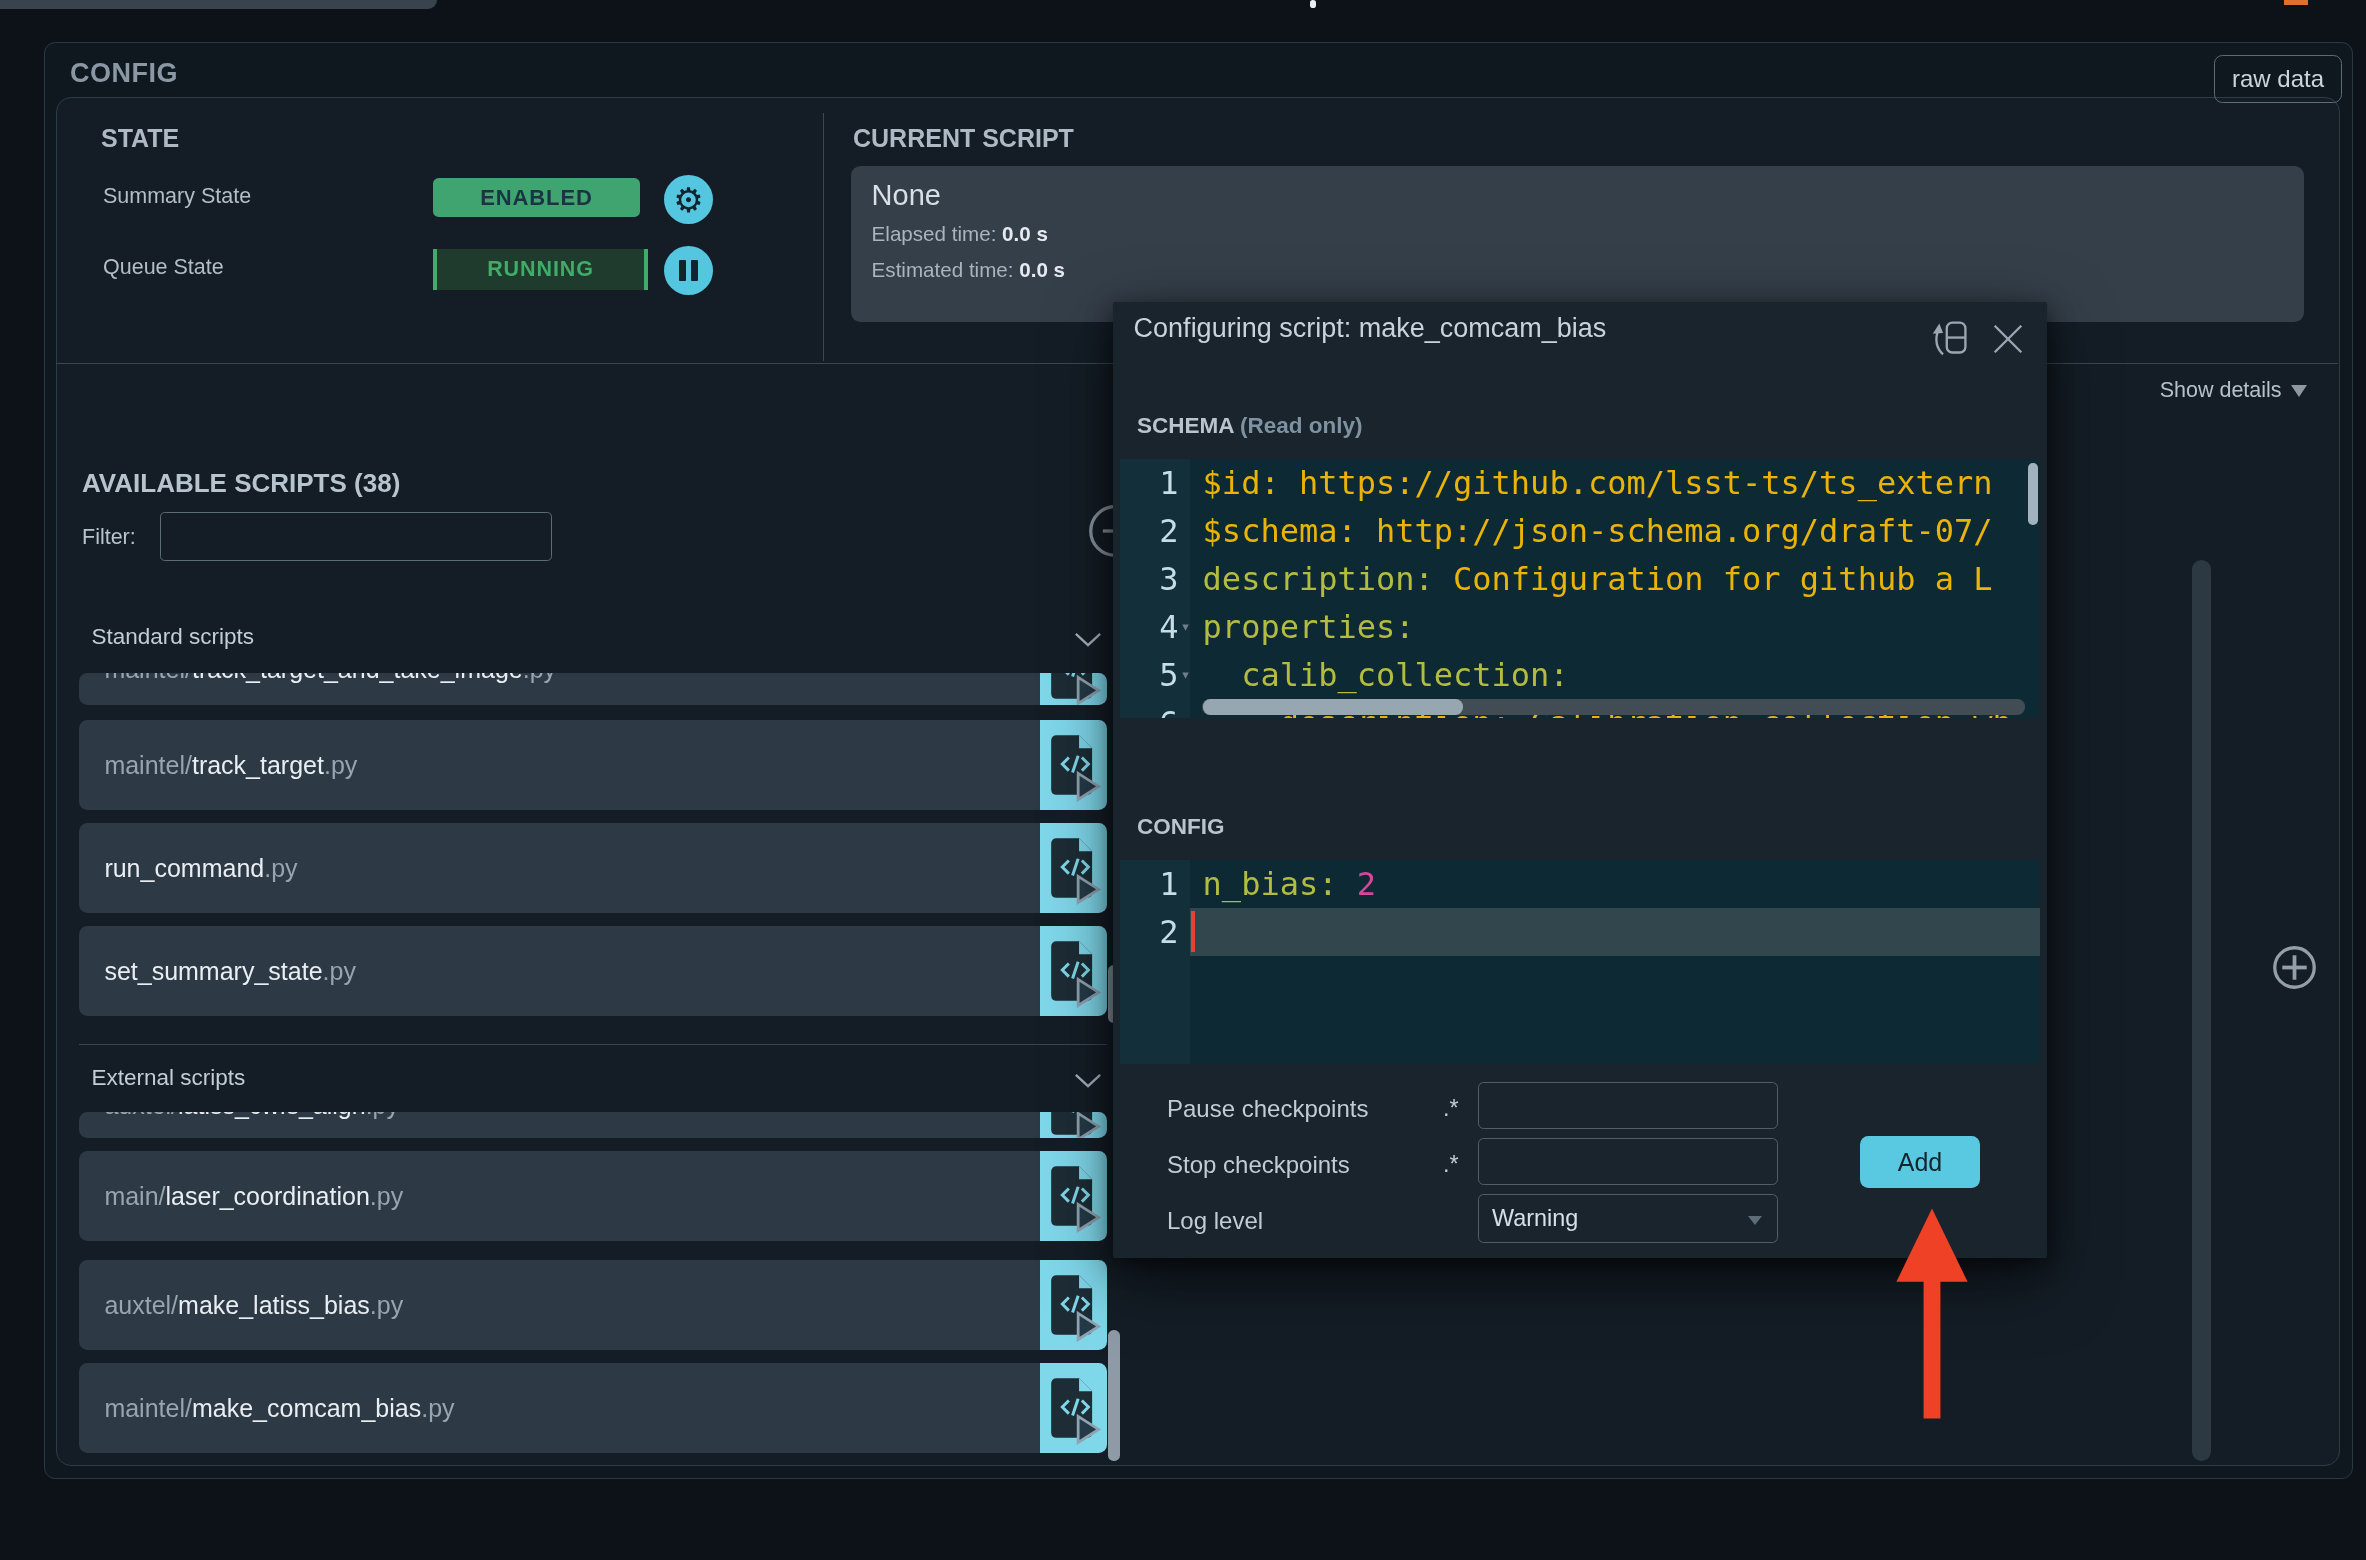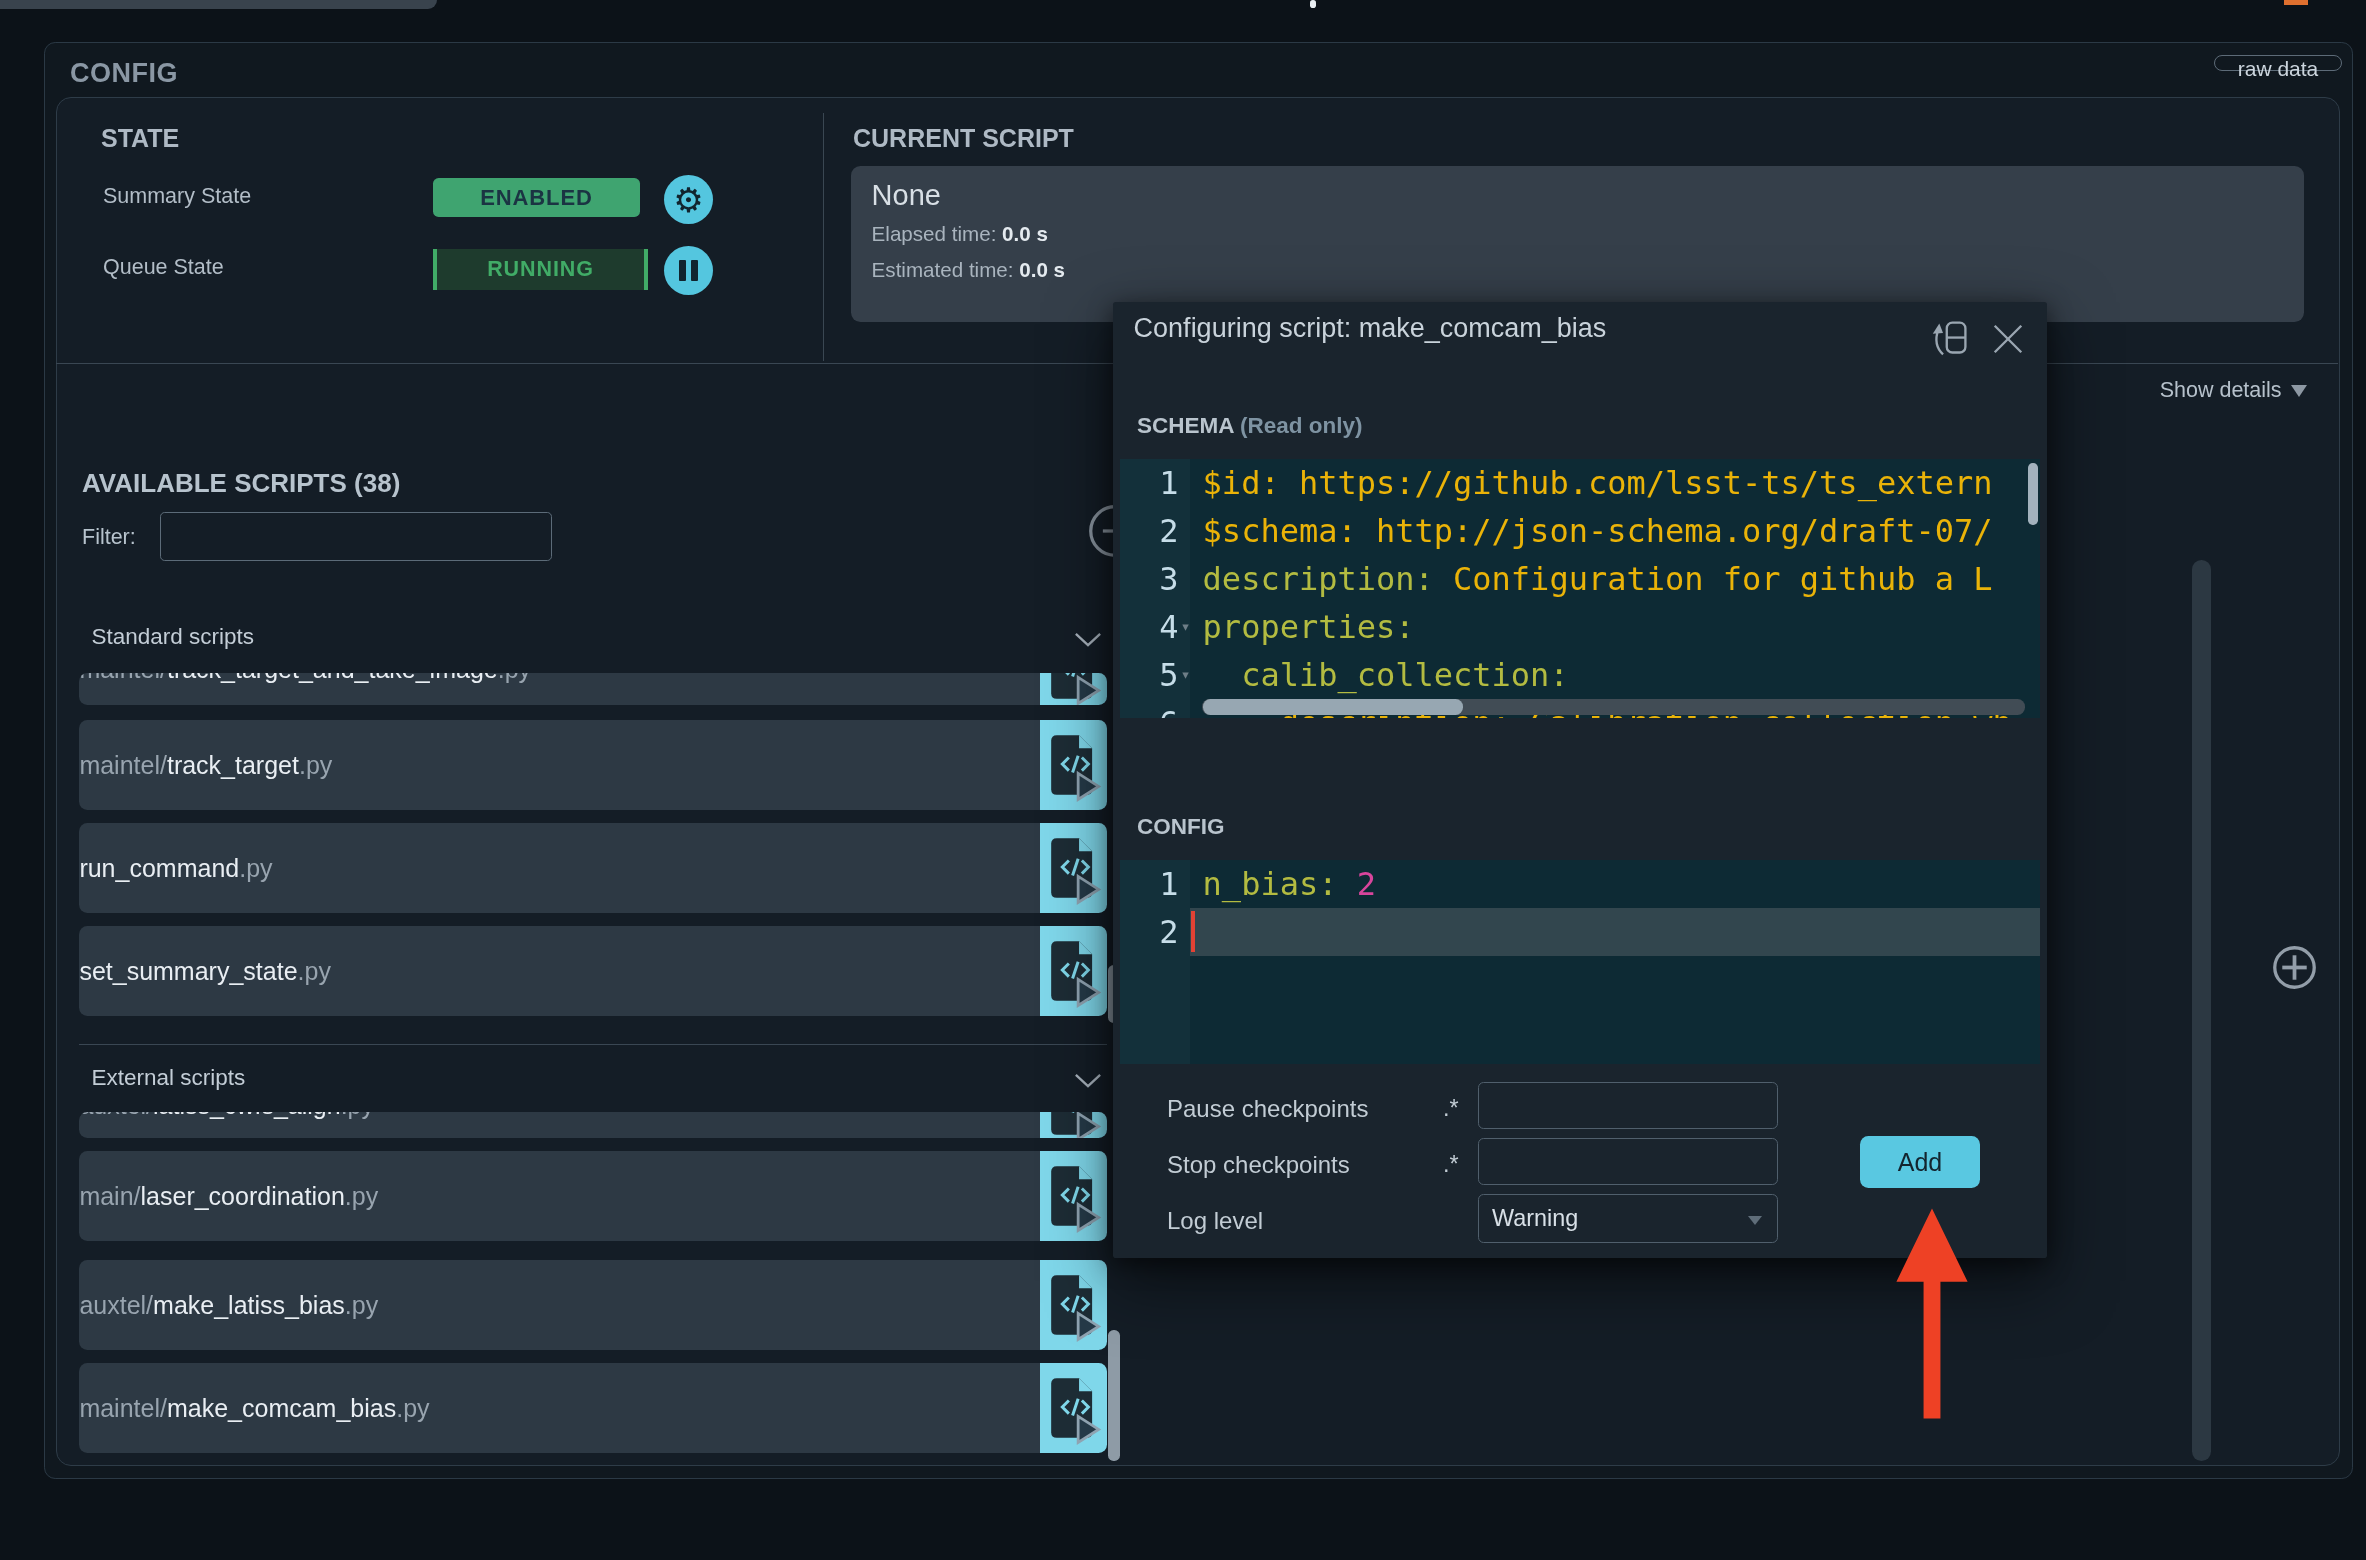--- a/index.html
+++ b/index.html
@@ -10,22 +10,22 @@
   .artifact-dot{position:absolute;left:1310px;top:0;width:5.6px;height:8.4px;background:#e9eef2;border-radius:2.8px;}
   .artifact-orange{position:absolute;left:2284px;top:0;width:24px;height:4.7px;background:#e0702f;}
 
   
   #outer{position:absolute;left:44px;top:42px;width:2307px;height:1435px;
          border:0.9px solid #2b3945;border-radius:11.2px;background:#10181f;}
   #inner{position:absolute;left:56px;top:97px;width:2282px;height:1367px;
          border:0.9px solid #2e3c48;border-radius:15px;background:#141d26;}
   #panel-title{position:absolute;left:70px;top:58px;font-size:27px;font-weight:bold;
          letter-spacing:0.5px;color:#8a97a4;}
-  #rawdata{position:absolute;left:2214px;top:55px;width:128px;height:16px;background:transparent;
-         border:0.9px solid #5d6b78;border-radius:8.4px;color:#ccd5dd;font-size:21px;
+  #rawdata{position:absolute;left:2214px;top:55px;width:128px;height:48px;background:transparent;
+         border:0.9px solid #5d6b78;border-radius:8.4px;color:#ccd5dd;font-size:24px;
          font-family:"Liberation Sans",sans-serif;}
 
   
   #state-title{position:absolute;left:101px;top:124px;font-size:25px;font-weight:bold;color:#aeb9c4;}
   .state-label{position:absolute;left:103px;font-size:21.5px;color:#b2bdc7;}
   #enabled-badge{position:absolute;left:433px;top:178px;width:207px;height:39px;background:#3fa470;
          border-radius:5.6px;color:#1b3443;font-weight:bold;font-size:22px;letter-spacing:0.9px;
          display:flex;align-items:center;justify-content:center;}
   #running-badge{position:absolute;left:433px;top:249px;width:207px;height:41px;background:#1e3b2d;
          border-left:4.7px solid #41ac67;border-right:4.7px solid #41ac67;color:#41ac67;font-weight:bold;
@@ -57,21 +57,21 @@
          border:0.9px solid #5c6b78;border-radius:4.7px;box-sizing:border-box;color:#dfe6ec;font-size:20.6px;padding:0 11.2px;}
   #circle-minus{position:absolute;left:1087px;top:503px;z-index:1;cursor:pointer;}
 
   
   #script-groups{position:absolute;left:70px;top:583px;width:1051px;}
   .group-header{position:relative;margin-top:41px;height:28px;}
   .group-header:first-child{margin-top:41px;}
   .group-label{position:absolute;left:21.5px;top:0;font-size:22.5px;color:#c3cdd6;}
   .group-chevron{position:absolute;left:1004px;top:7.5px;cursor:pointer;}
   .srow{position:relative;width:1028px;height:90px;background:#2d3944;border-radius:8.4px;margin-left:9.4px;}
-  .srow .stext{line-height:90px;font-size:25px;white-space:nowrap;}
+  .srow .stext{line-height:90px;padding-left:25px;font-size:25px;white-space:nowrap;}
   .pfx,.ext{color:#98a4af;}
   .fname{color:#e9eef3;}
   .run-btn{position:absolute;right:0;top:0;width:67px;height:90px;background:#7fd7ea;
         border:none;border-radius:0 8.4px 8.4px 0;padding:0;cursor:pointer;}
   .srow-clip{width:1028px;overflow:hidden;border-radius:8.4px;margin-left:9.4px;}
   .clip-std{height:32px;margin-top:20.6px;}
   .clip-std .srow{margin-top:-49px;margin-left:0;}
   .clip-ext{height:26px;margin-top:19px;}
   .clip-ext .srow{margin-top:-52px;margin-left:0;}
   .row-gap1{margin-top:15px;} .row-gap{margin-top:13px;} .row-gap2{margin-top:19px;}

